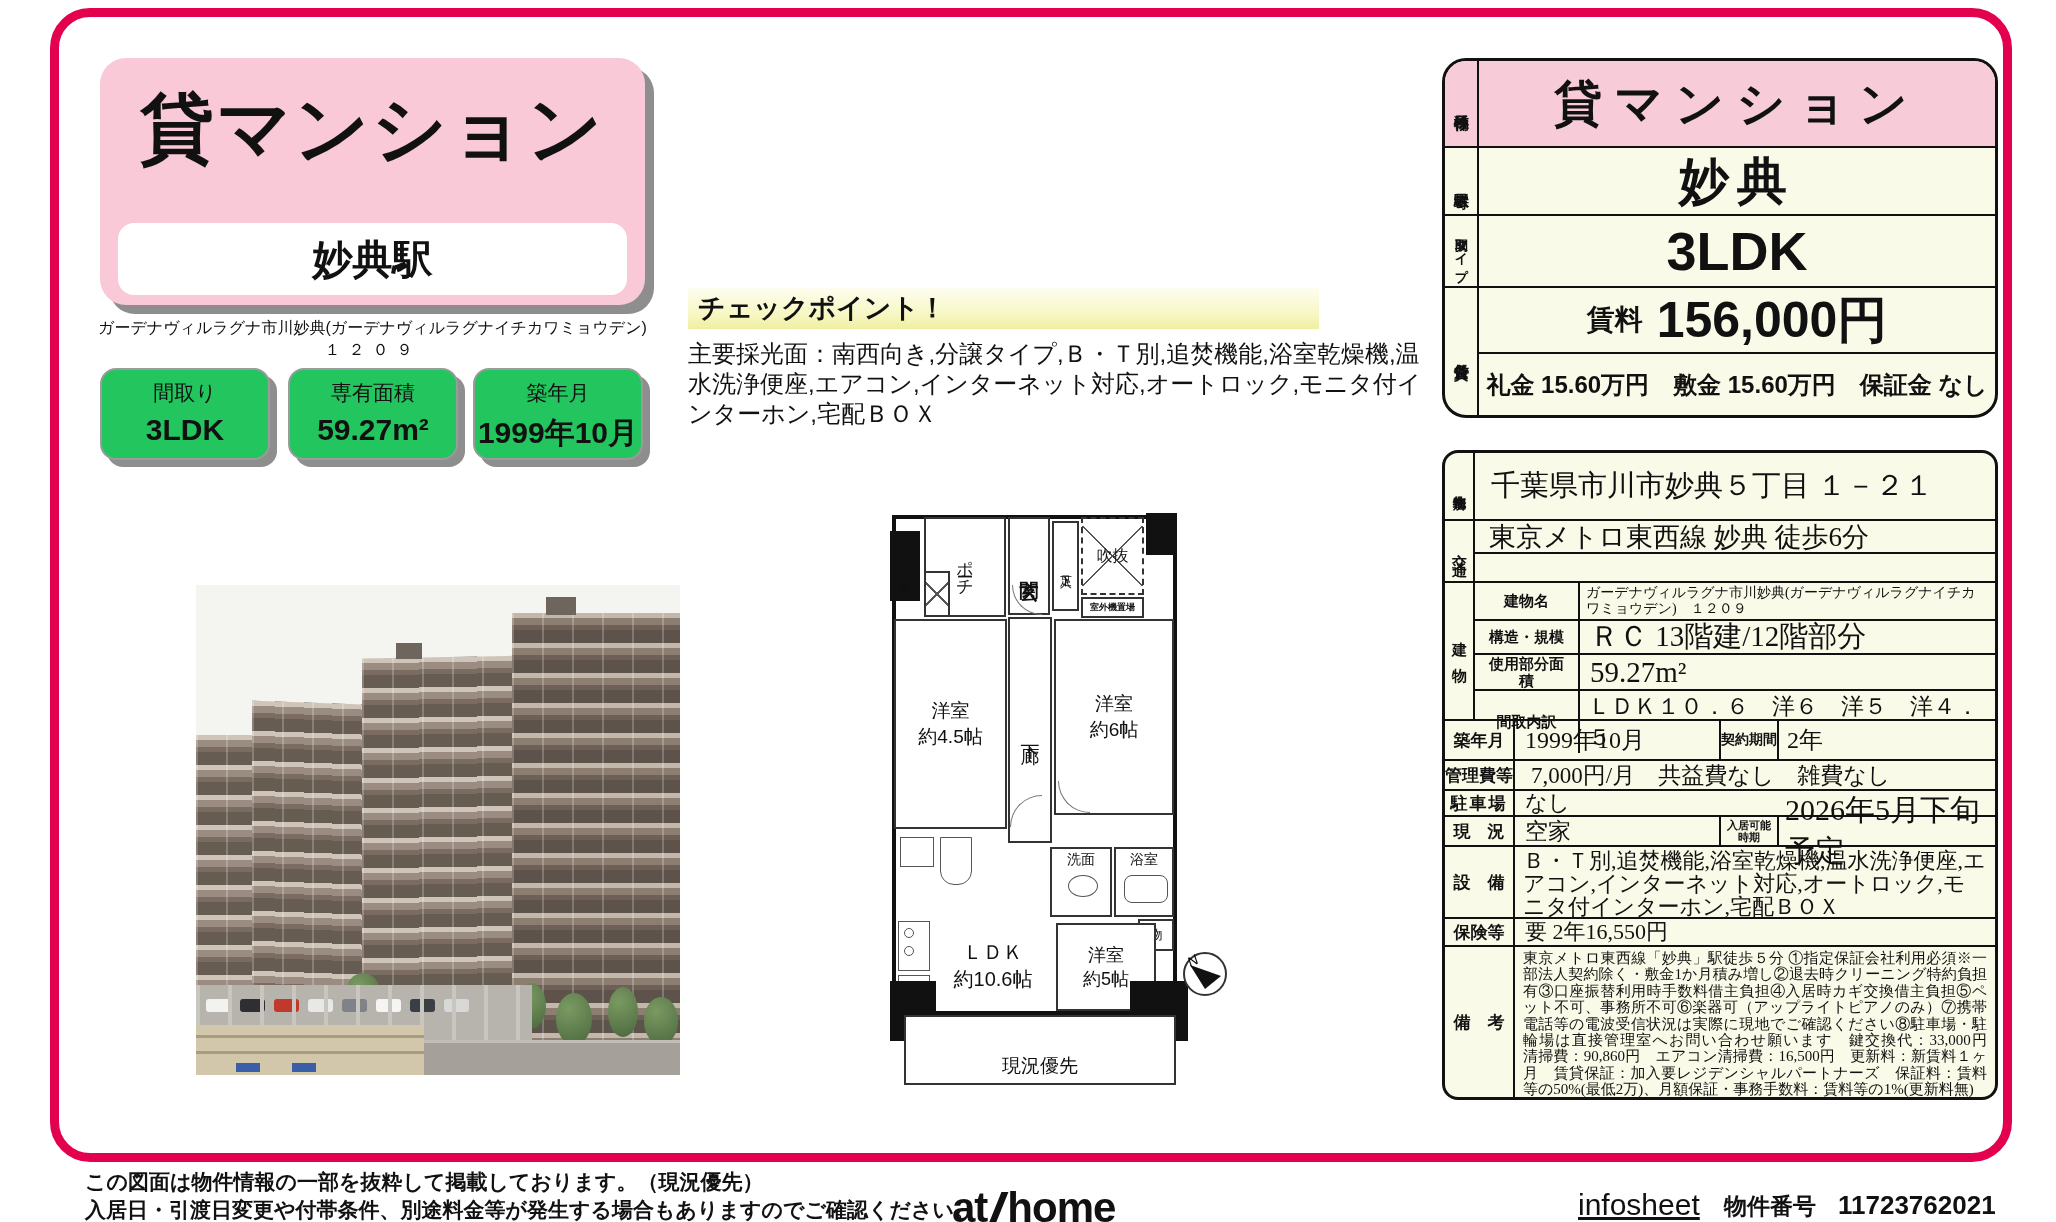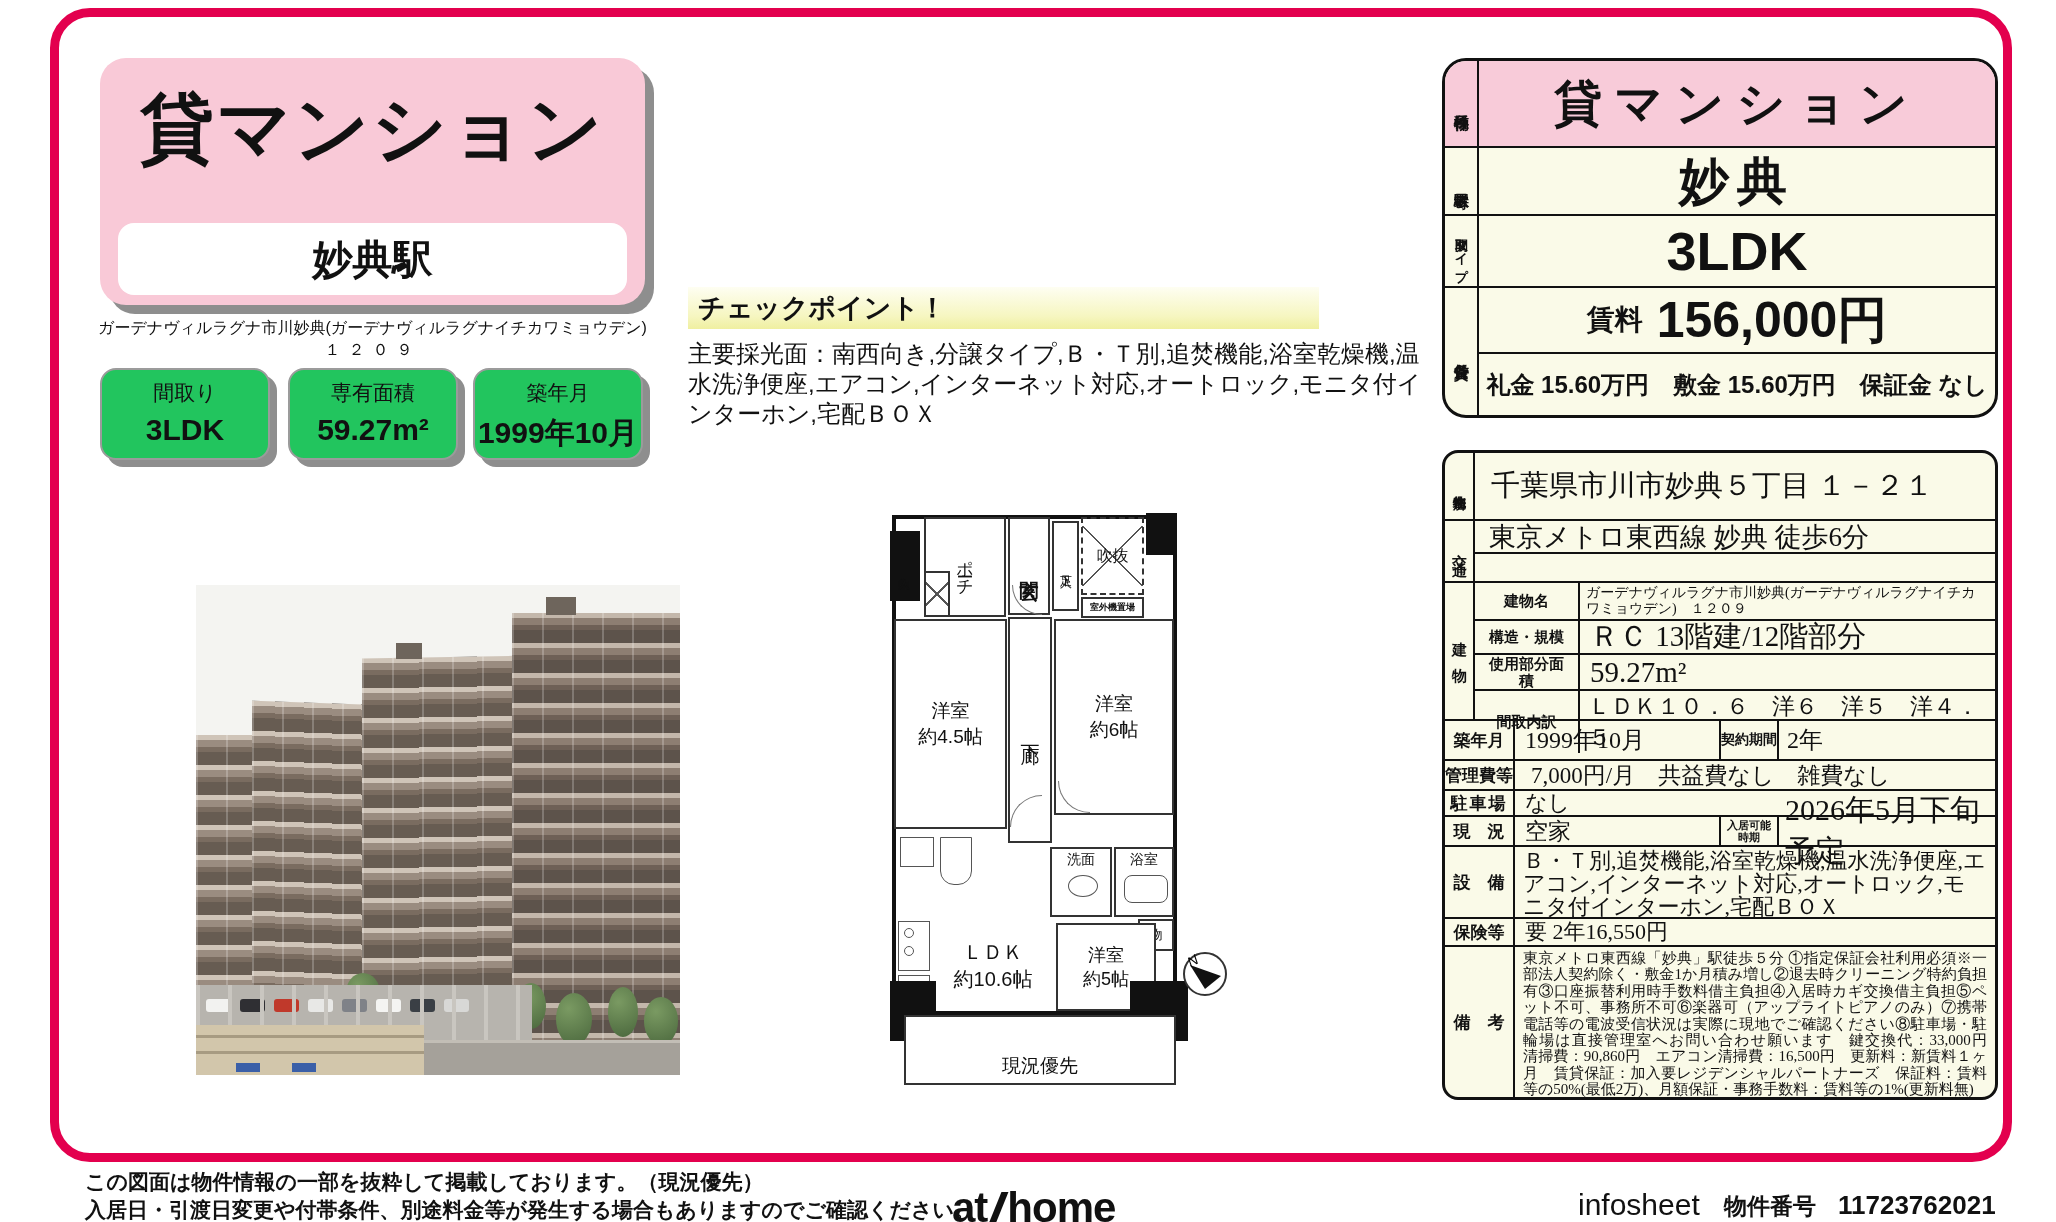--- a/index.html
+++ b/index.html
@@ -72,21 +72,21 @@
   .dlabel-v { width:30px; border-right:2px solid #111; display:flex; align-items:center; justify-content:center; font-weight:bold; font-size:15px; writing-mode:vertical-rl; text-orientation:upright; }
   .dlabel-h { width:70px; border-right:2px solid #111; display:flex; align-items:center; justify-content:center; font-weight:bold; font-size:17px; text-align:center; }
   .dval { font-family:"Liberation Serif","DejaVu Serif",serif; display:flex; align-items:center; }
   .blabel { width:105px; border-right:2px solid #111; display:flex; align-items:center; justify-content:center; font-weight:bold; font-size:15px; text-align:center; line-height:1.15; }
 
   
   #foot1 { left:85px; top:1168px; font-size:21px; font-weight:bold; }
   #foot2 { left:85px; top:1196px; font-size:21px; font-weight:bold; }
   #logo { left:952px; top:1184px; font-size:42px; font-weight:bold; letter-spacing:-1px; display:flex; align-items:center; }
   #logo .mark { display:inline-block; width:7px; height:32px; background:#111; transform:skewX(-22deg); margin:0 5px 0 8px; }
-  #infosheet { left:1578px; top:1188px; font-size:30px; }
+  #infosheet { left:1578px; top:1188px; font-size:30px;text-decoration:underline; }
   #propno { left:1722px; top:1190px; border-bottom:3px solid #111; padding:0 6px 6px 2px; display:flex; align-items:baseline; gap:22px; }
   #propno .lbl { font-size:23px; font-weight:bold; }
   #propno .num { font-size:26px; font-weight:bold; }
 </style>
 </head>
 <body>
 
 <div id="frame" class="abs"></div>
 
 <div id="cat-box" class="abs">

